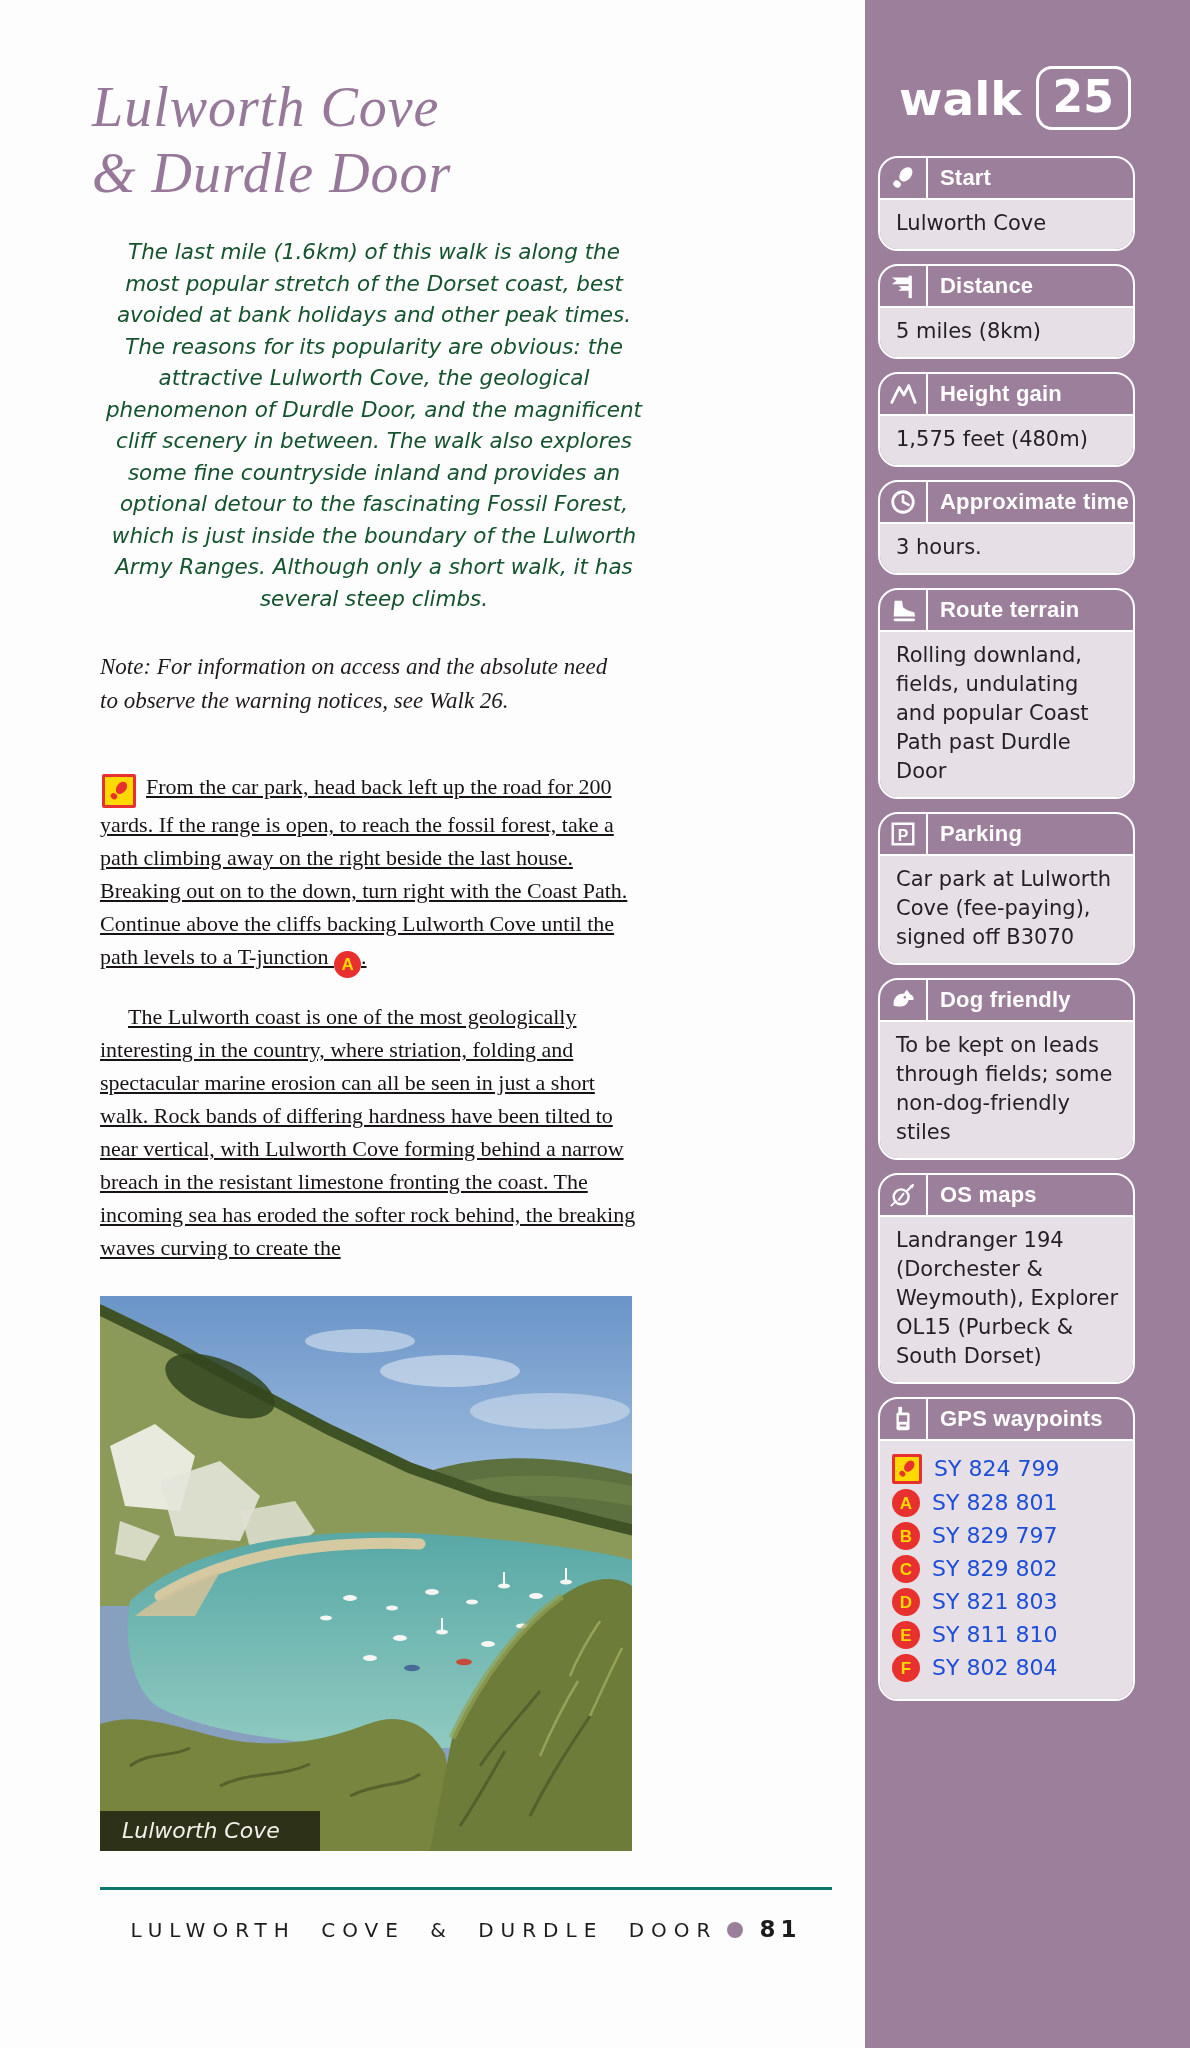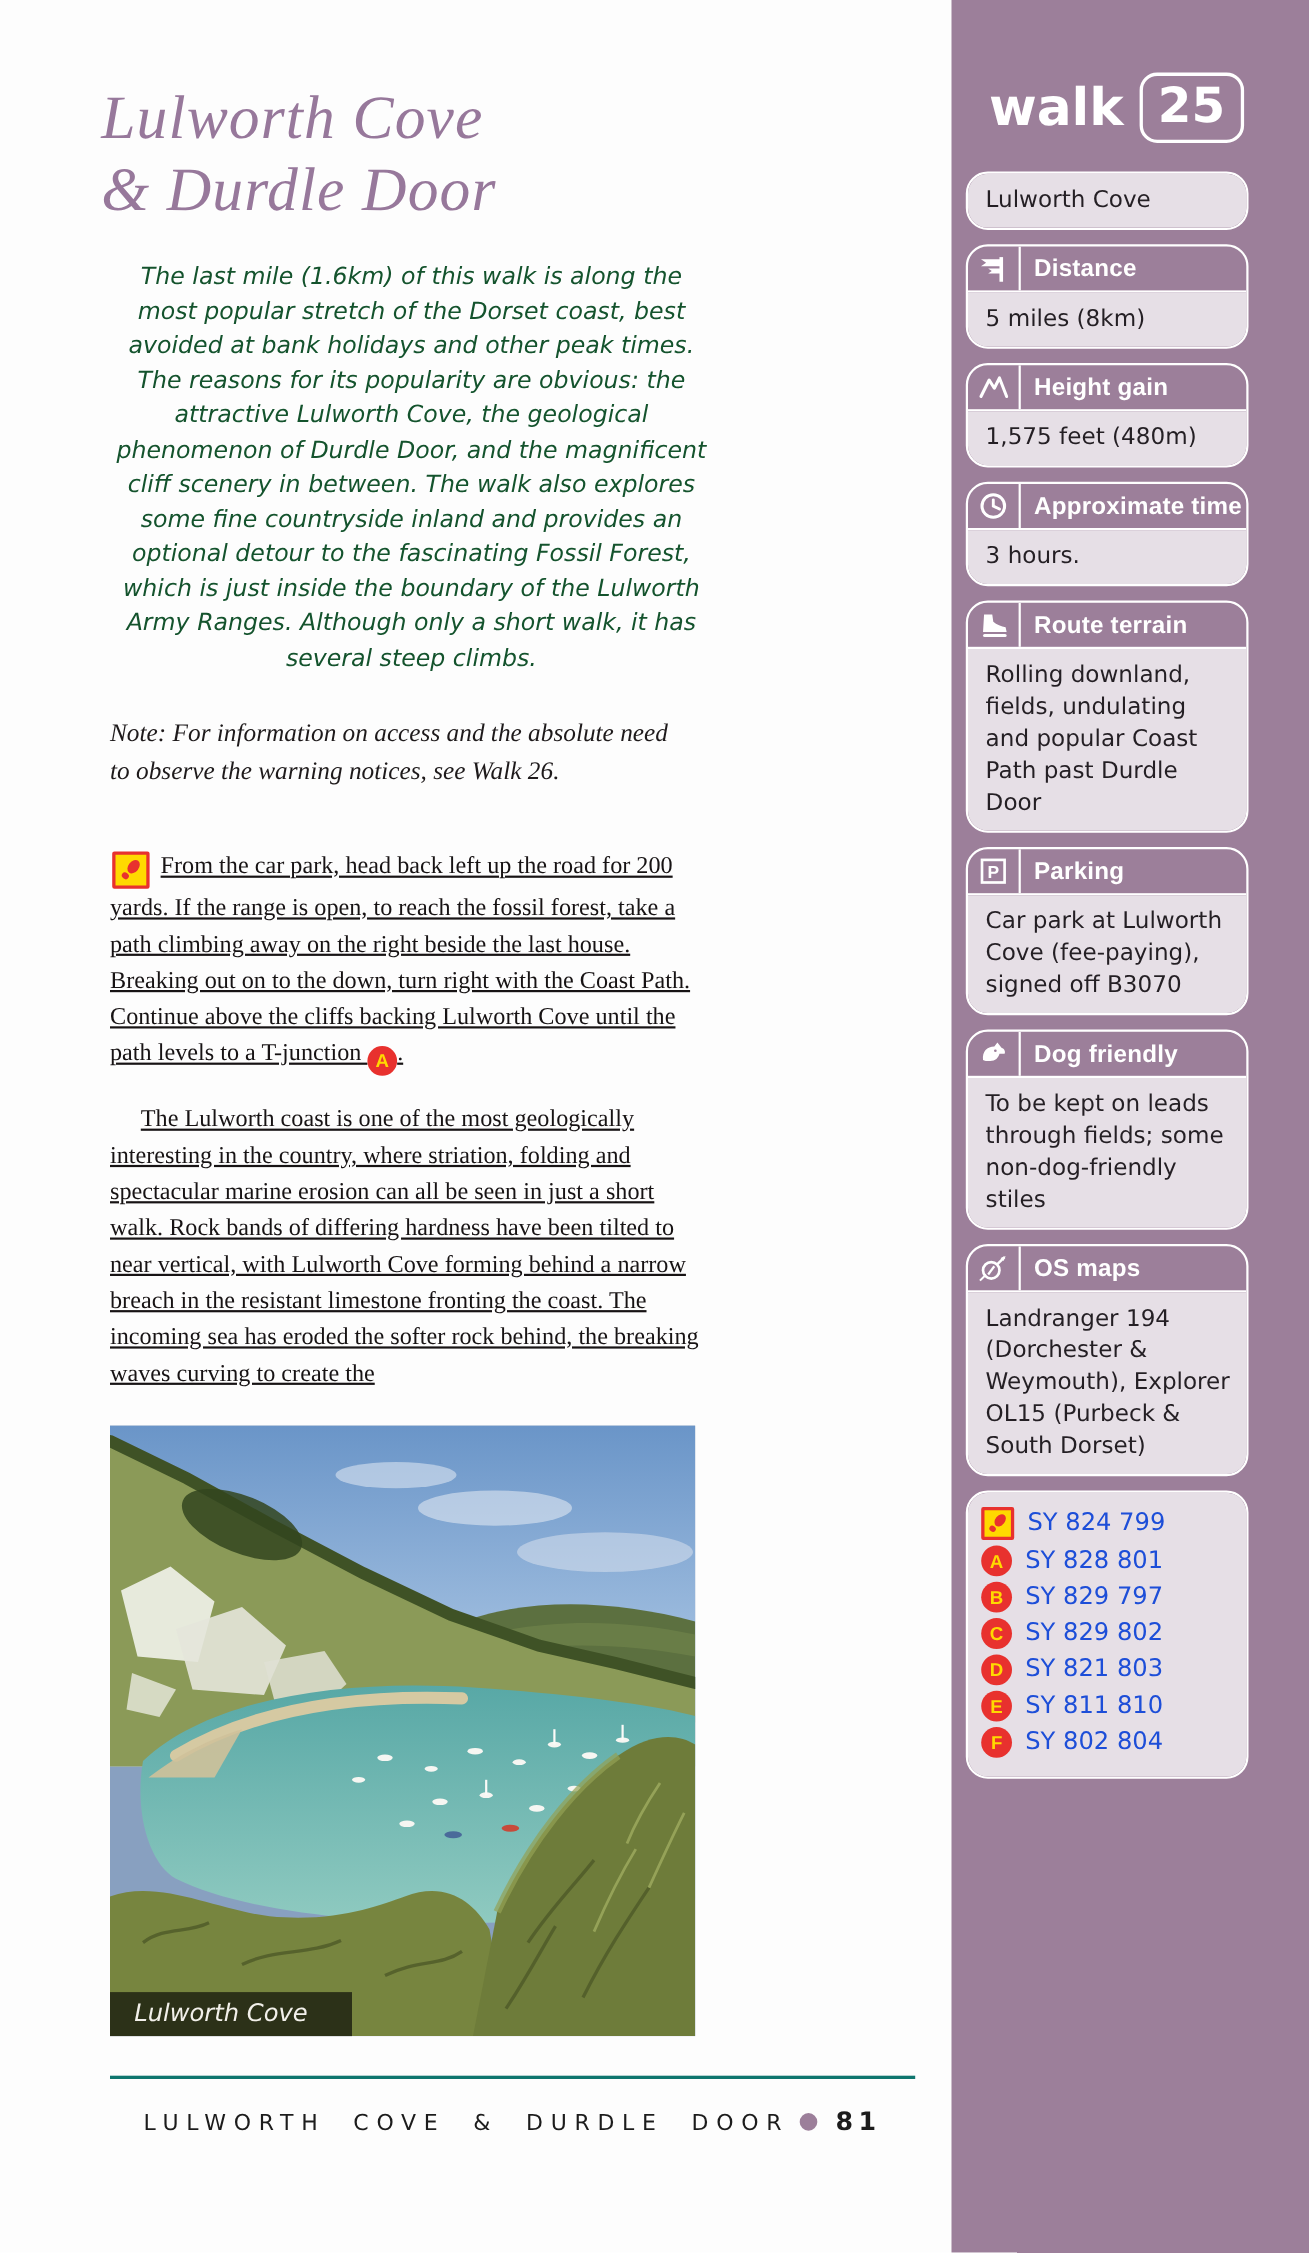--- a/index.html
+++ b/index.html
@@ -175,20 +175,31 @@
   <div id="sidebar">
 
     <div class="walk-header">
       <span class="walk-word">walk</span>
       <span class="walk-num">25</span>
     </div>
 
     <div class="boxes">
 
       <div class="sbox">
+        <div class="sbox-head">
+          <span class="sbox-icon">
+              <svg width="28" height="28" viewBox="0 0 30 30">
+                <g transform="rotate(38 15 15)" fill="#fff">
+                  <ellipse cx="15" cy="10" rx="6" ry="8.5"></ellipse>
+                  <ellipse cx="14" cy="24" rx="4.2" ry="3.6"></ellipse>
+                </g>
+              </svg>
+            </span>
+          <span class="sbox-title">Start</span>
+        </div>
         <div class="sbox-body">Lulworth Cove</div>
       </div>
 
       <div class="sbox">
         <div class="sbox-head">
           <span class="sbox-icon">
               <svg width="28" height="28" viewBox="0 0 30 30" fill="#fff">
                 <polygon points="3,6 23,6 23,13 3,13 8,9.5"></polygon>
                 <polygon points="10,15 23,15 23,20 10,20 13.5,17.5"></polygon>
                 <rect x="21" y="4" width="3.5" height="24"></rect>
@@ -273,20 +284,31 @@
                 <polygon points="27,3 22,5 25,8" fill="#fff"></polygon>
                 <path d="M2 27 L8 21" stroke="#fff" stroke-width="2"></path>
               </svg>
             </span>
           <span class="sbox-title">OS maps</span>
         </div>
         <div class="sbox-body">Landranger 194 (Dorchester &amp; Weymouth), Explorer OL15 (Purbeck &amp; South Dorset)</div>
       </div>
 
       <div class="sbox">
+        <div class="sbox-head">
+          <span class="sbox-icon">
+              <svg width="28" height="28" viewBox="0 0 30 30">
+                <rect x="8" y="8" width="14" height="19" rx="2" fill="#fff"></rect>
+                <rect x="10.5" y="11" width="9" height="7" fill="#9c7f9a"></rect>
+                <rect x="10" y="2" width="4" height="7" fill="#fff"></rect>
+                <rect x="11.5" y="21" width="7" height="2" fill="#9c7f9a"></rect>
+              </svg>
+            </span>
+          <span class="sbox-title">GPS waypoints</span>
+        </div>
         <div class="gps-body">
           <div class="gps-row">
             <span class="gps-start">
                 <svg width="22" height="22" viewBox="0 0 30 30">
                   <g transform="rotate(38 15 15)" fill="#e8312e">
                     <ellipse cx="15" cy="10" rx="6" ry="8.5"></ellipse>
                     <ellipse cx="14" cy="24" rx="4.2" ry="3.6"></ellipse>
                   </g>
                 </svg>
               </span>

